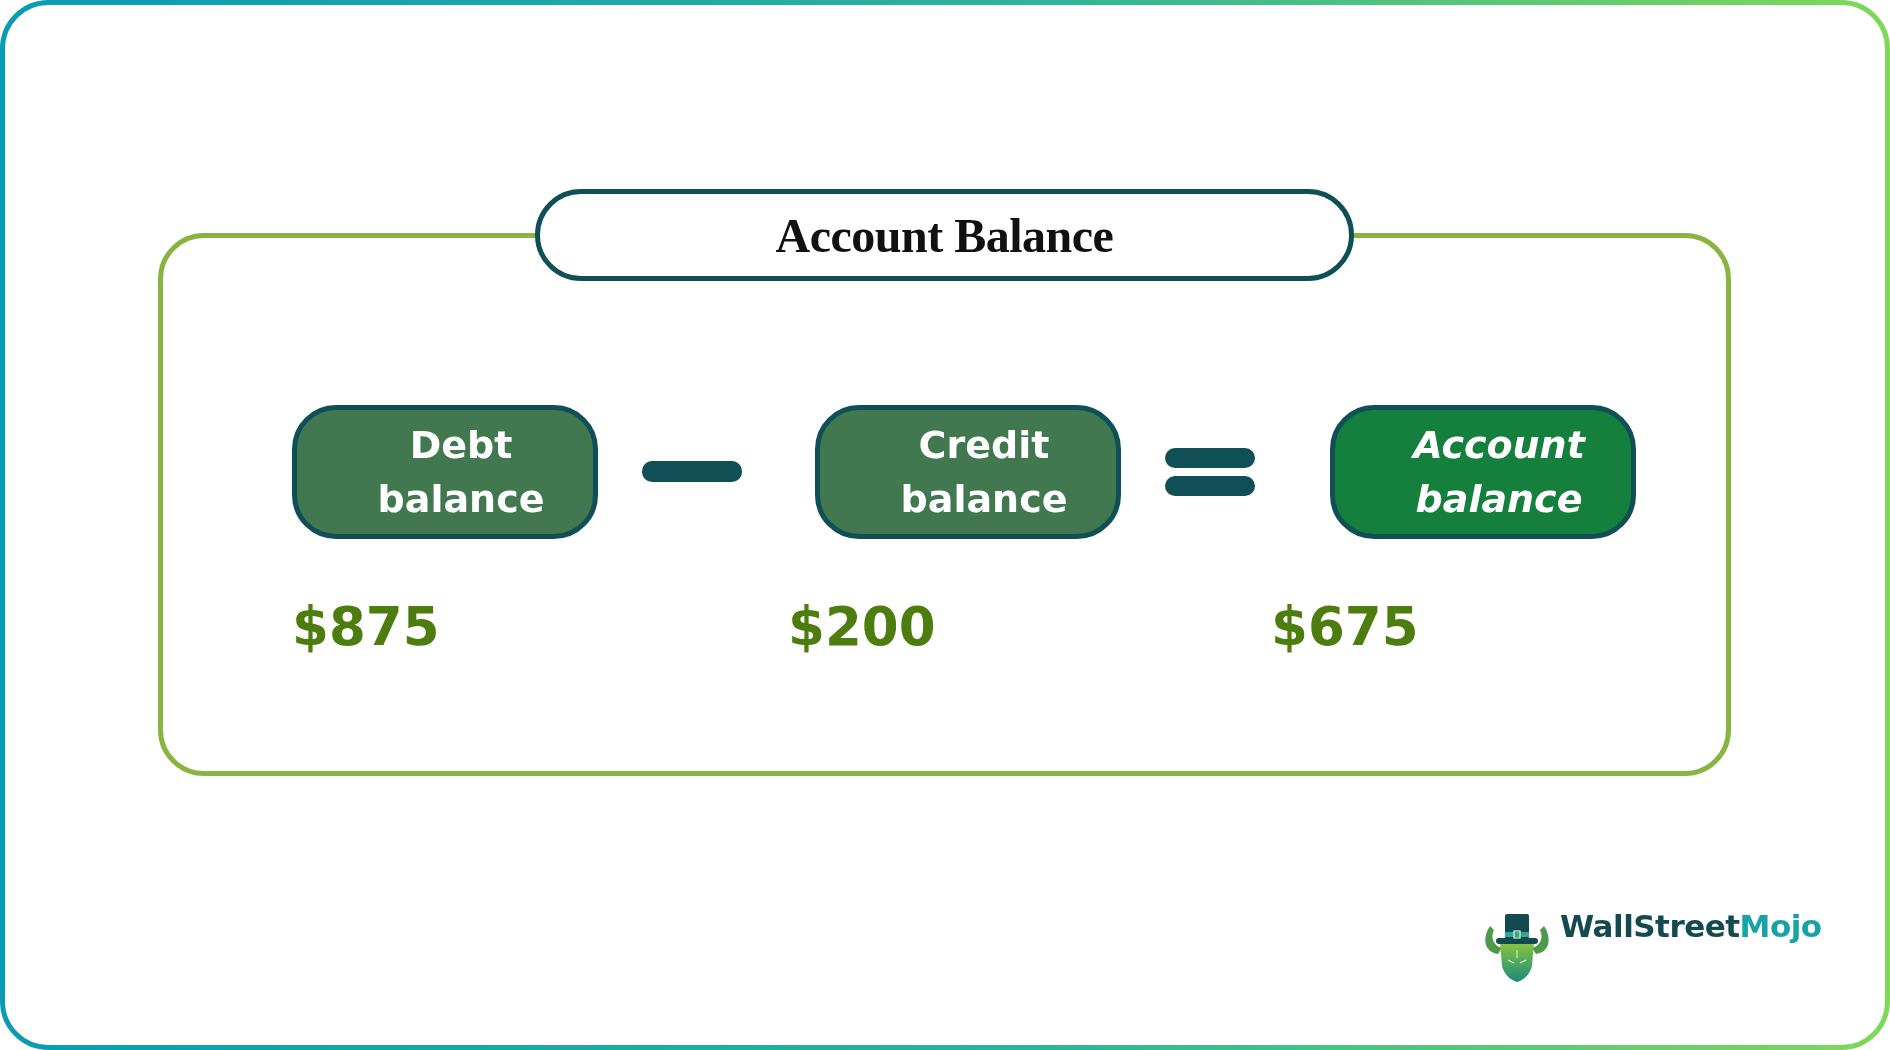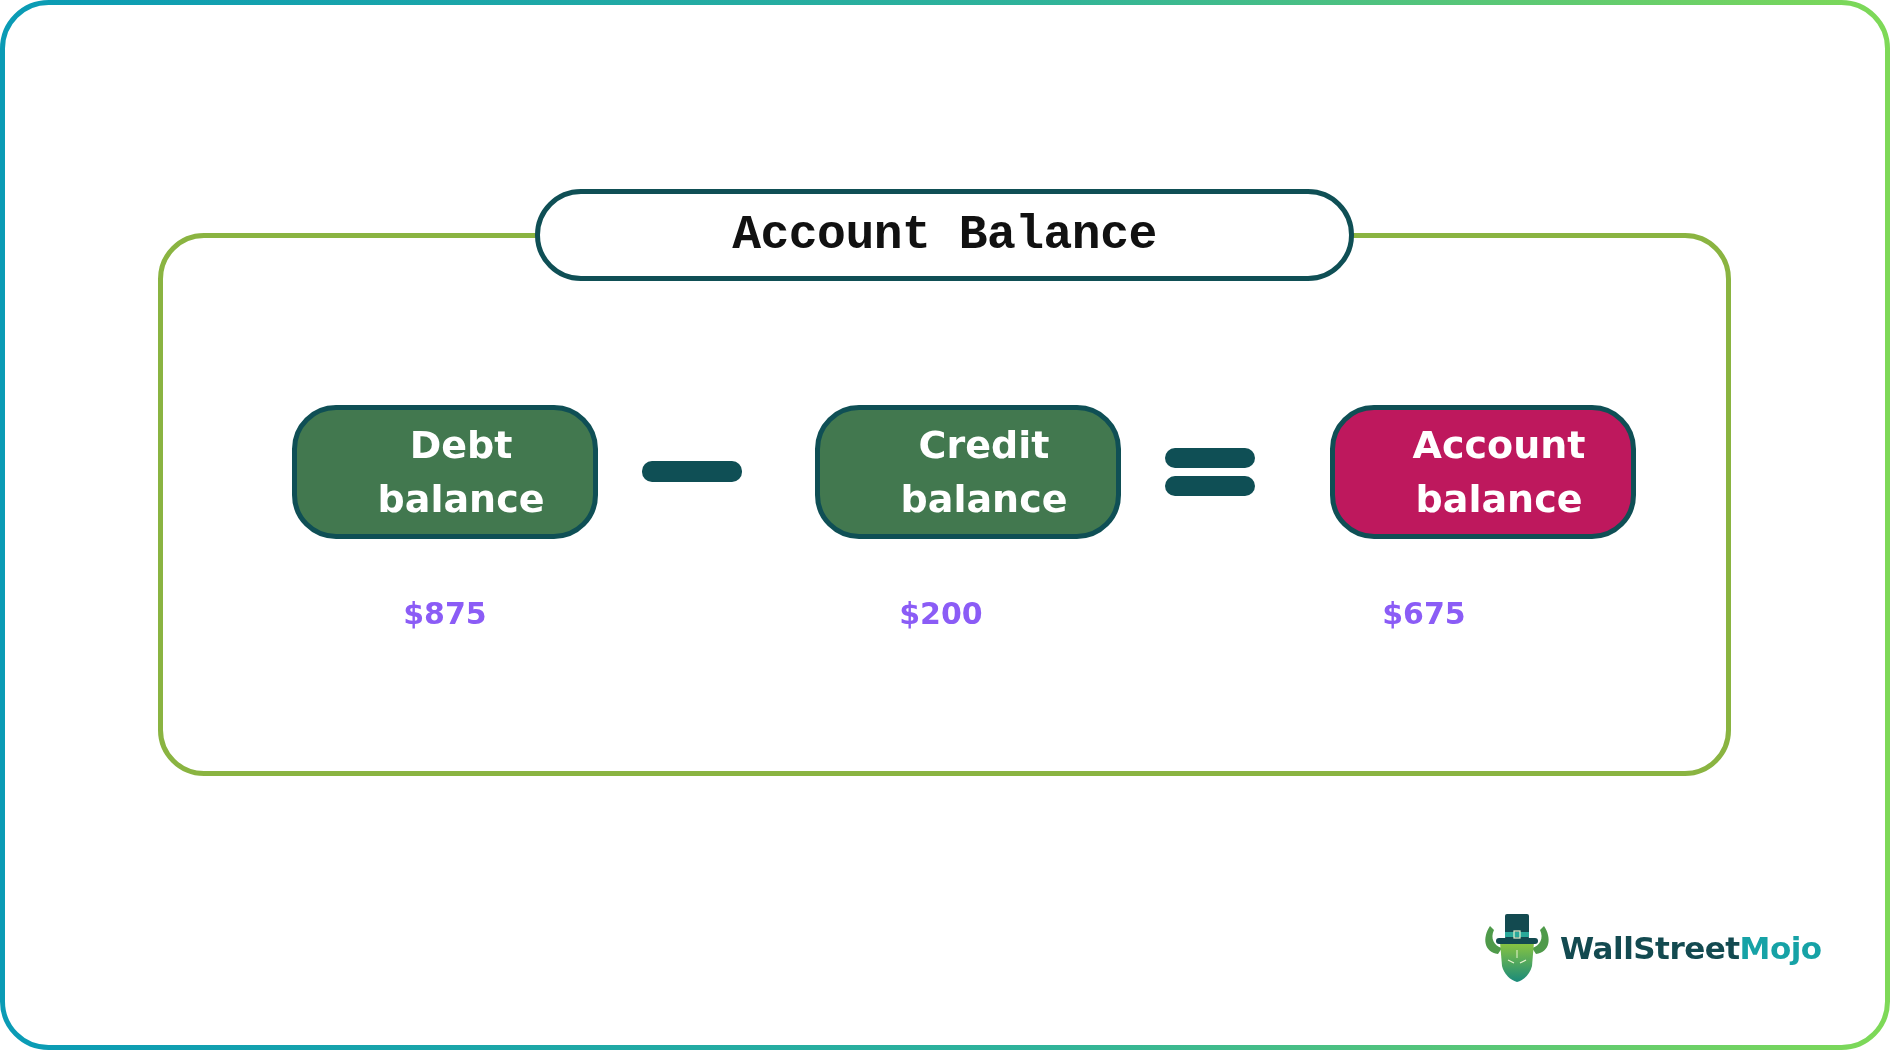--- a/index.html
+++ b/index.html
@@ -37,21 +37,21 @@
       height: 92px;
       box-sizing: border-box;
       border: 5px solid #0f4f55;
       border-radius: 46px;
       background: #ffffff;
       display: flex;
       align-items: center;
       justify-content: center;
     }
     .title-text {
-      font-family: Liberation Mono, monospace;
+      font-family: Liberation Serif, serif;
       font-weight: bold;
       font-size: 48px;
       color: #111111;
       letter-spacing: -0.5px;
     }
     .term-box {
       position: absolute;
       top: 405px;
       width: 306px;
       height: 134px;
@@ -63,44 +63,44 @@
       justify-content: center;
       text-align: center;
       color: #ffffff;
       font-family: "DejaVu Sans", sans-serif;
       font-weight: bold;
       font-size: 38px;
       line-height: 54px;
       padding-left: 32px;
     }
     .term-box.dark { background: #42784f; }
-    .term-box.light { background: #be185d; }
+    .term-box.light { background: #15803d; font-style: italic; }
     .term-box span { display: block; }
     .op {
       position: absolute;
       background: #0f4f55;
       border-radius: 10px;
     }
     .value {
       position: absolute;
       top: 596px;
       width: 306px;
-      text-align: center;
+      text-align: left;
       font-family: "DejaVu Sans", sans-serif;
       font-weight: bold;
-      font-size: 30px;
-      color: #8b5cf6;
+      font-size: 53px;
+      color: #4d7c0f;
     }
     .logo {
       position: absolute;
       left: 1480px;
       top: 908px;
       height: 80px;
       display: flex;
-      align-items: center;
+      align-items: flex-start;
     }
     .logo-mark {
       width: 74px;
       height: 80px;
       position: relative;
     }
     .logo-text {
       font-family: "DejaVu Sans", sans-serif;
       font-weight: bold;
       font-size: 31px;

